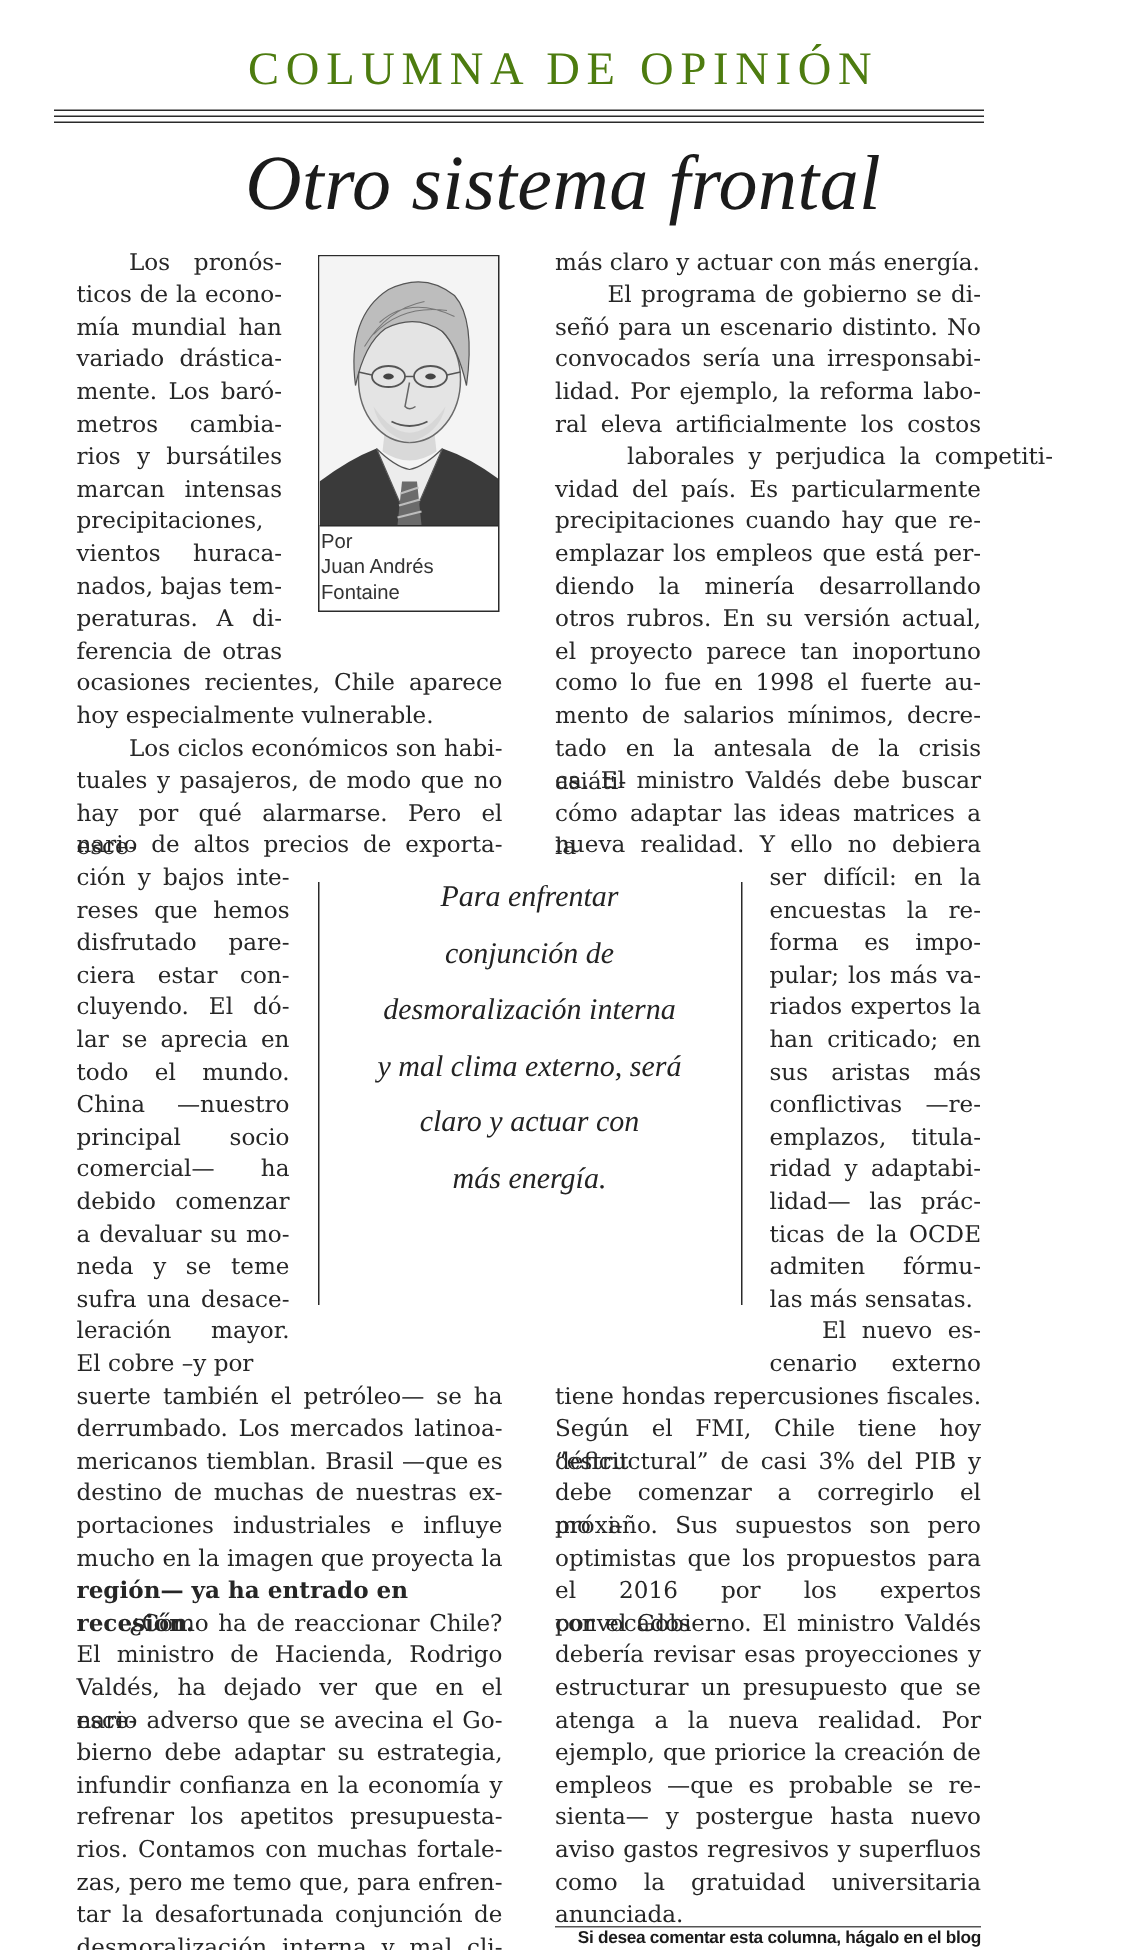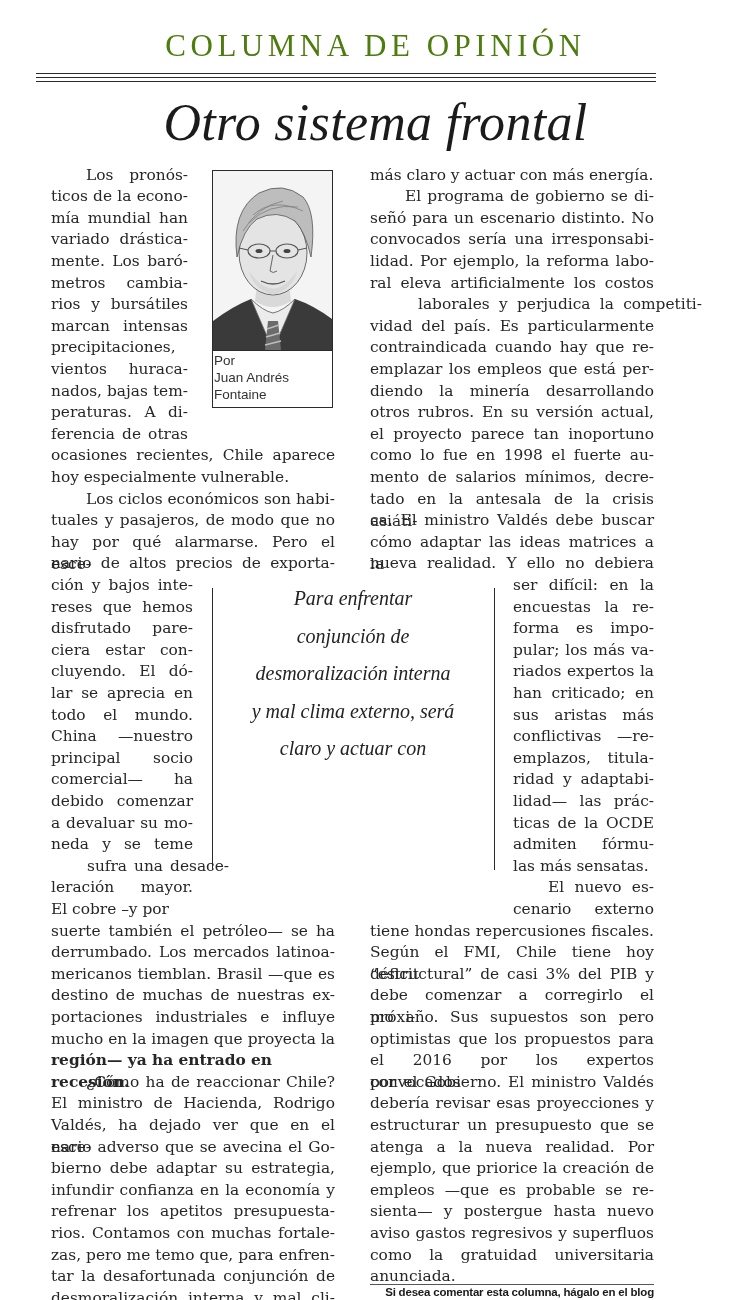--- a/index.html
+++ b/index.html
@@ -93,20 +93,21 @@
 <div class="abs byline" style="top:386px">Fontaine</div>
 
 <div class="abs pq-line" style="left:212px; top:588px; height:282px"></div>
 <div class="abs pq-line" style="left:494px; top:588px; height:282px"></div>
 <div class="abs pq" style="top:580px">
   <div>Para enfrentar</div>
   <div>conjunción de</div>
   <div>desmoralización interna</div>
   <div>y mal clima externo, será</div>
   <div>claro y actuar con</div>
+  <div>más energía.</div>
 </div>
 
 <div id="col-left">
     <div class="ln" style="left: 86px; top: 163.5px; width: 102px;"><span style="text-align: justify; text-align-last: justify;">Los pronós-</span></div>
     <div class="ln" style="left: 51px; top: 185.1px; width: 137px;"><span style="text-align: justify; text-align-last: justify;">ticos de la econo-</span></div>
     <div class="ln" style="left: 51px; top: 206.7px; width: 137px;"><span style="text-align: justify; text-align-last: justify;">mía mundial han</span></div>
     <div class="ln" style="left: 51px; top: 228.3px; width: 137px;"><span style="text-align: justify; text-align-last: justify;">variado drástica-</span></div>
     <div class="ln" style="left: 51px; top: 249.9px; width: 137px;"><span style="text-align: justify; text-align-last: justify;">mente. Los baró-</span></div>
     <div class="ln" style="left: 51px; top: 271.5px; width: 137px;"><span style="text-align: justify; text-align-last: justify;">metros cambia-</span></div>
     <div class="ln" style="left: 51px; top: 293.1px; width: 137px;"><span style="text-align: justify; text-align-last: justify;">rios y bursátiles</span></div>
@@ -128,21 +129,21 @@
     <div class="ln" style="left: 51px; top: 638.7px; width: 142px;"><span style="text-align: justify; text-align-last: justify;">ciera estar con-</span></div>
     <div class="ln" style="left: 51px; top: 660.3px; width: 142px;"><span style="text-align: justify; text-align-last: justify;">cluyendo. El dó-</span></div>
     <div class="ln" style="left: 51px; top: 681.9px; width: 142px;"><span style="text-align: justify; text-align-last: justify;">lar se aprecia en</span></div>
     <div class="ln" style="left: 51px; top: 703.5px; width: 142px;"><span style="text-align: justify; text-align-last: justify;">todo el mundo.</span></div>
     <div class="ln" style="left: 51px; top: 725.1px; width: 142px;"><span style="text-align: justify; text-align-last: justify;">China —nuestro</span></div>
     <div class="ln" style="left: 51px; top: 746.7px; width: 142px;"><span style="text-align: justify; text-align-last: justify;">principal socio</span></div>
     <div class="ln" style="left: 51px; top: 768.3px; width: 142px;"><span style="text-align: justify; text-align-last: justify;">comercial— ha</span></div>
     <div class="ln" style="left: 51px; top: 789.9px; width: 142px;"><span style="text-align: justify; text-align-last: justify;">debido comenzar</span></div>
     <div class="ln" style="left: 51px; top: 811.5px; width: 142px;"><span style="text-align: justify; text-align-last: justify;">a devaluar su mo-</span></div>
     <div class="ln" style="left: 51px; top: 833.1px; width: 142px;"><span style="text-align: justify; text-align-last: justify;">neda y se teme</span></div>
-    <div class="ln" style="left: 51px; top: 854.7px; width: 142px; margin-left: 36px;"><span style="text-align: justify; text-align-last: justify;">sufra una desace-</span></div>
+    <div class="ln" style="left: 51px; top: 854.7px; width: 142px;"><span style="text-align: justify; text-align-last: justify;">sufra una desace-</span></div>
     <div class="ln" style="left: 51px; top: 876.3px; width: 142px;"><span style="text-align: justify; text-align-last: justify;">leración mayor.</span></div>
     <div class="ln last" style="left: 51px; top: 897.9px; width: 142px;"><span style="text-align: left;">El cobre –y por</span></div>
     <div class="ln" style="left: 51px; top: 919.5px; width: 284px;"><span style="text-align: justify; text-align-last: justify;">suerte también el petróleo— se ha</span></div>
     <div class="ln" style="left: 51px; top: 941.1px; width: 284px;"><span style="text-align: justify; text-align-last: justify;">derrumbado. Los mercados latinoa-</span></div>
     <div class="ln" style="left: 51px; top: 962.7px; width: 284px;"><span style="text-align: justify; text-align-last: justify;">mericanos tiemblan. Brasil —que es</span></div>
     <div class="ln" style="left: 51px; top: 984.3px; width: 284px;"><span style="text-align: justify; text-align-last: justify;">destino de muchas de nuestras ex-</span></div>
     <div class="ln" style="left: 51px; top: 1005.9px; width: 284px;"><span style="text-align: justify; text-align-last: justify;">portaciones industriales e influye</span></div>
     <div class="ln" style="left: 51px; top: 1027.5px; width: 284px;"><span style="text-align: justify; text-align-last: justify;">mucho en la imagen que proyecta la</span></div>
     <div class="ln last" style="left: 51px; top: 1049.1px; width: 284px; font-weight: bold;"><span style="text-align: left;">región— ya ha entrado en recesión.</span></div>
     <div class="ln" style="left: 86px; top: 1070.7px; width: 249px;"><span style="text-align: justify; text-align-last: justify;">¿Cómo ha de reaccionar Chile?</span></div>
@@ -160,21 +161,21 @@
 
 <div id="col-right">
     <div class="ln last" style="left: 370px; top: 163.5px; width: 284px;"><span style="text-align: left;">más claro y actuar con más energía.</span></div>
     <div class="ln" style="left: 405px; top: 185.1px; width: 249px;"><span style="text-align: justify; text-align-last: justify;">El programa de gobierno se di-</span></div>
     <div class="ln" style="left: 370px; top: 206.7px; width: 284px;"><span style="text-align: justify; text-align-last: justify;">señó para un escenario distinto. No</span></div>
     <div class="ln" style="left: 370px; top: 228.3px; width: 284px;"><span style="text-align: justify; text-align-last: justify;">convocados sería una irresponsabi-</span></div>
     <div class="ln" style="left: 370px; top: 249.9px; width: 284px;"><span style="text-align: justify; text-align-last: justify;">lidad. Por ejemplo, la reforma labo-</span></div>
     <div class="ln" style="left: 370px; top: 271.5px; width: 284px;"><span style="text-align: justify; text-align-last: justify;">ral eleva artificialmente los costos</span></div>
     <div class="ln" style="left: 370px; top: 293.1px; width: 284px;"><span style="text-align: justify; text-align-last: justify; margin-left: 48px;">laborales y perjudica la competiti-</span></div>
     <div class="ln" style="left: 370px; top: 314.7px; width: 284px;"><span style="text-align: justify; text-align-last: justify;">vidad del país. Es particularmente</span></div>
-    <div class="ln" style="left: 370px; top: 336.3px; width: 284px;"><span style="text-align: justify; text-align-last: justify;">contraindicada cuando hay que re-</span></div>
+    <div class="ln" style="left: 370px; top: 336.3px; width: 284px;"><span style="text-align: justify; text-align-last: justify;">precipitaciones cuando hay que re-</span></div>
     <div class="ln" style="left: 370px; top: 357.9px; width: 284px;"><span style="text-align: justify; text-align-last: justify;">emplazar los empleos que está per-</span></div>
     <div class="ln" style="left: 370px; top: 379.5px; width: 284px;"><span style="text-align: justify; text-align-last: justify;">diendo la minería desarrollando</span></div>
     <div class="ln" style="left: 370px; top: 401.1px; width: 284px;"><span style="text-align: justify; text-align-last: justify;">otros rubros. En su versión actual,</span></div>
     <div class="ln" style="left: 370px; top: 422.7px; width: 284px;"><span style="text-align: justify; text-align-last: justify;">el proyecto parece tan inoportuno</span></div>
     <div class="ln" style="left: 370px; top: 444.3px; width: 284px;"><span style="text-align: justify; text-align-last: justify;">como lo fue en 1998 el fuerte au-</span></div>
     <div class="ln" style="left: 370px; top: 465.9px; width: 284px;"><span style="text-align: justify; text-align-last: justify;">mento de salarios mínimos, decre-</span></div>
     <div class="ln" style="left: 370px; top: 487.5px; width: 284px;"><span style="text-align: justify; text-align-last: justify;">tado en la antesala de la crisis asiáti-</span></div>
     <div class="ln" style="left: 370px; top: 509.1px; width: 284px;"><span style="text-align: justify; text-align-last: justify;">ca. El ministro Valdés debe buscar</span></div>
     <div class="ln" style="left: 370px; top: 530.7px; width: 284px;"><span style="text-align: justify; text-align-last: justify;">cómo adaptar las ideas matrices a la</span></div>
     <div class="ln" style="left: 370px; top: 552.3px; width: 284px;"><span style="text-align: justify; text-align-last: justify;">nueva realidad. Y ello no debiera</span></div>

